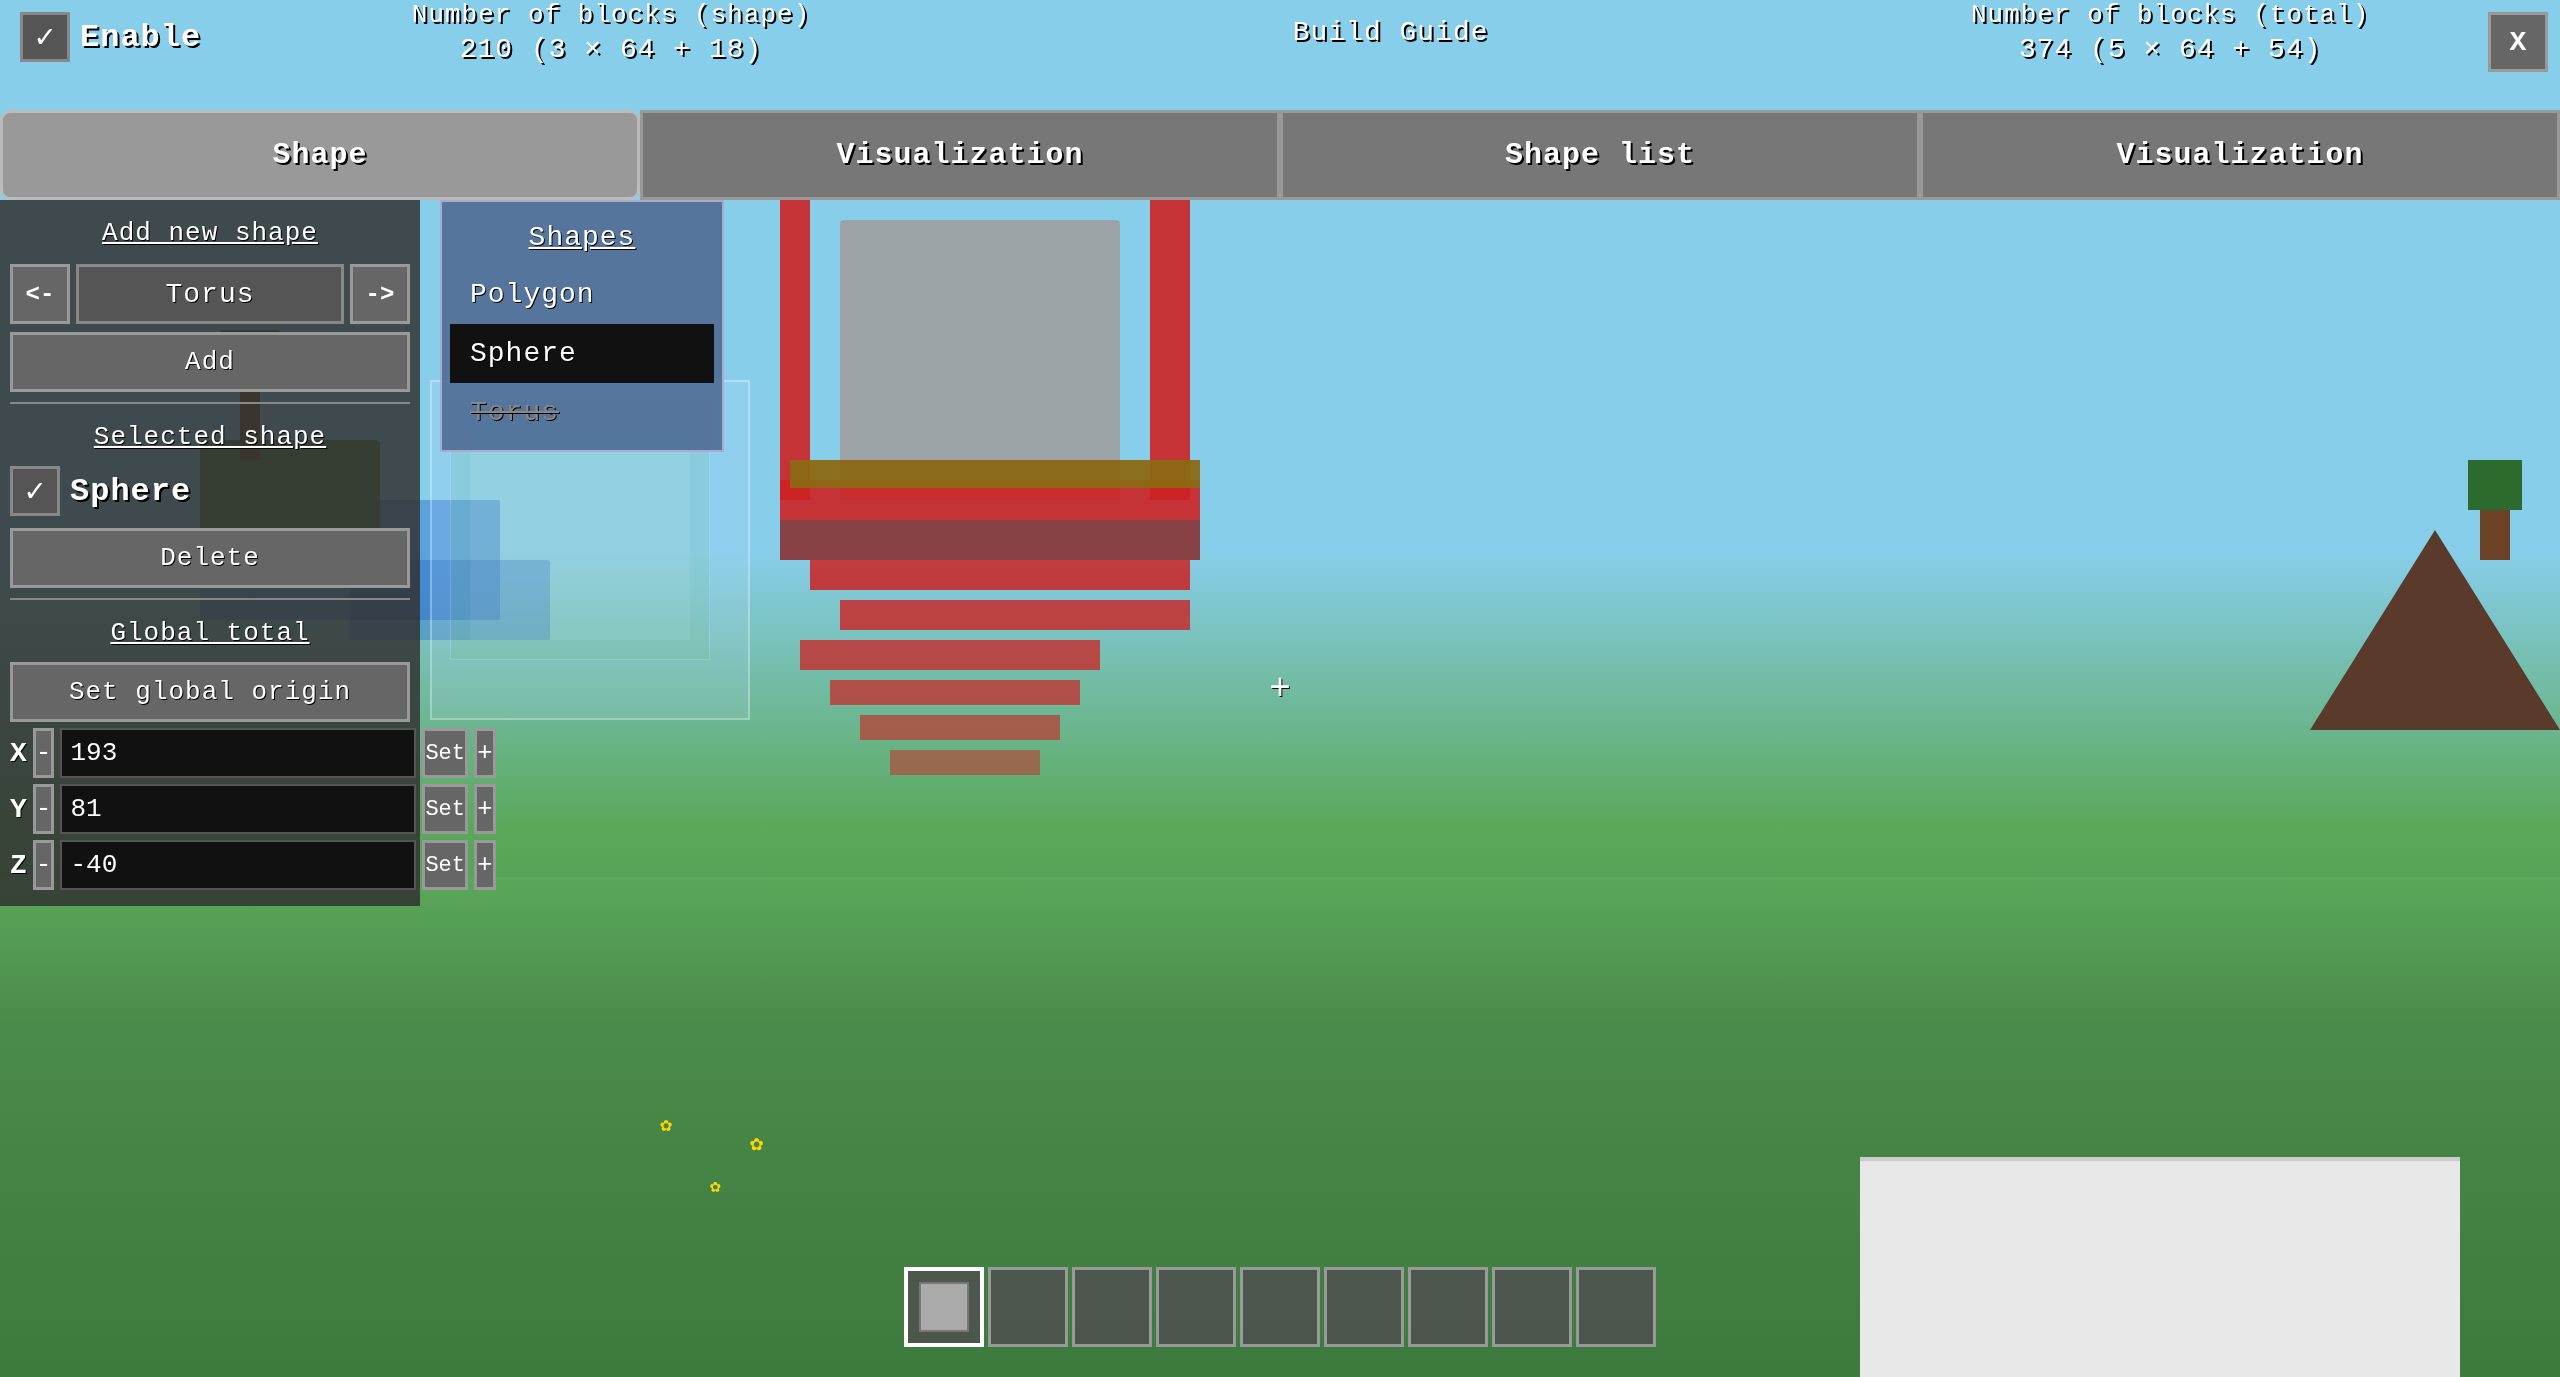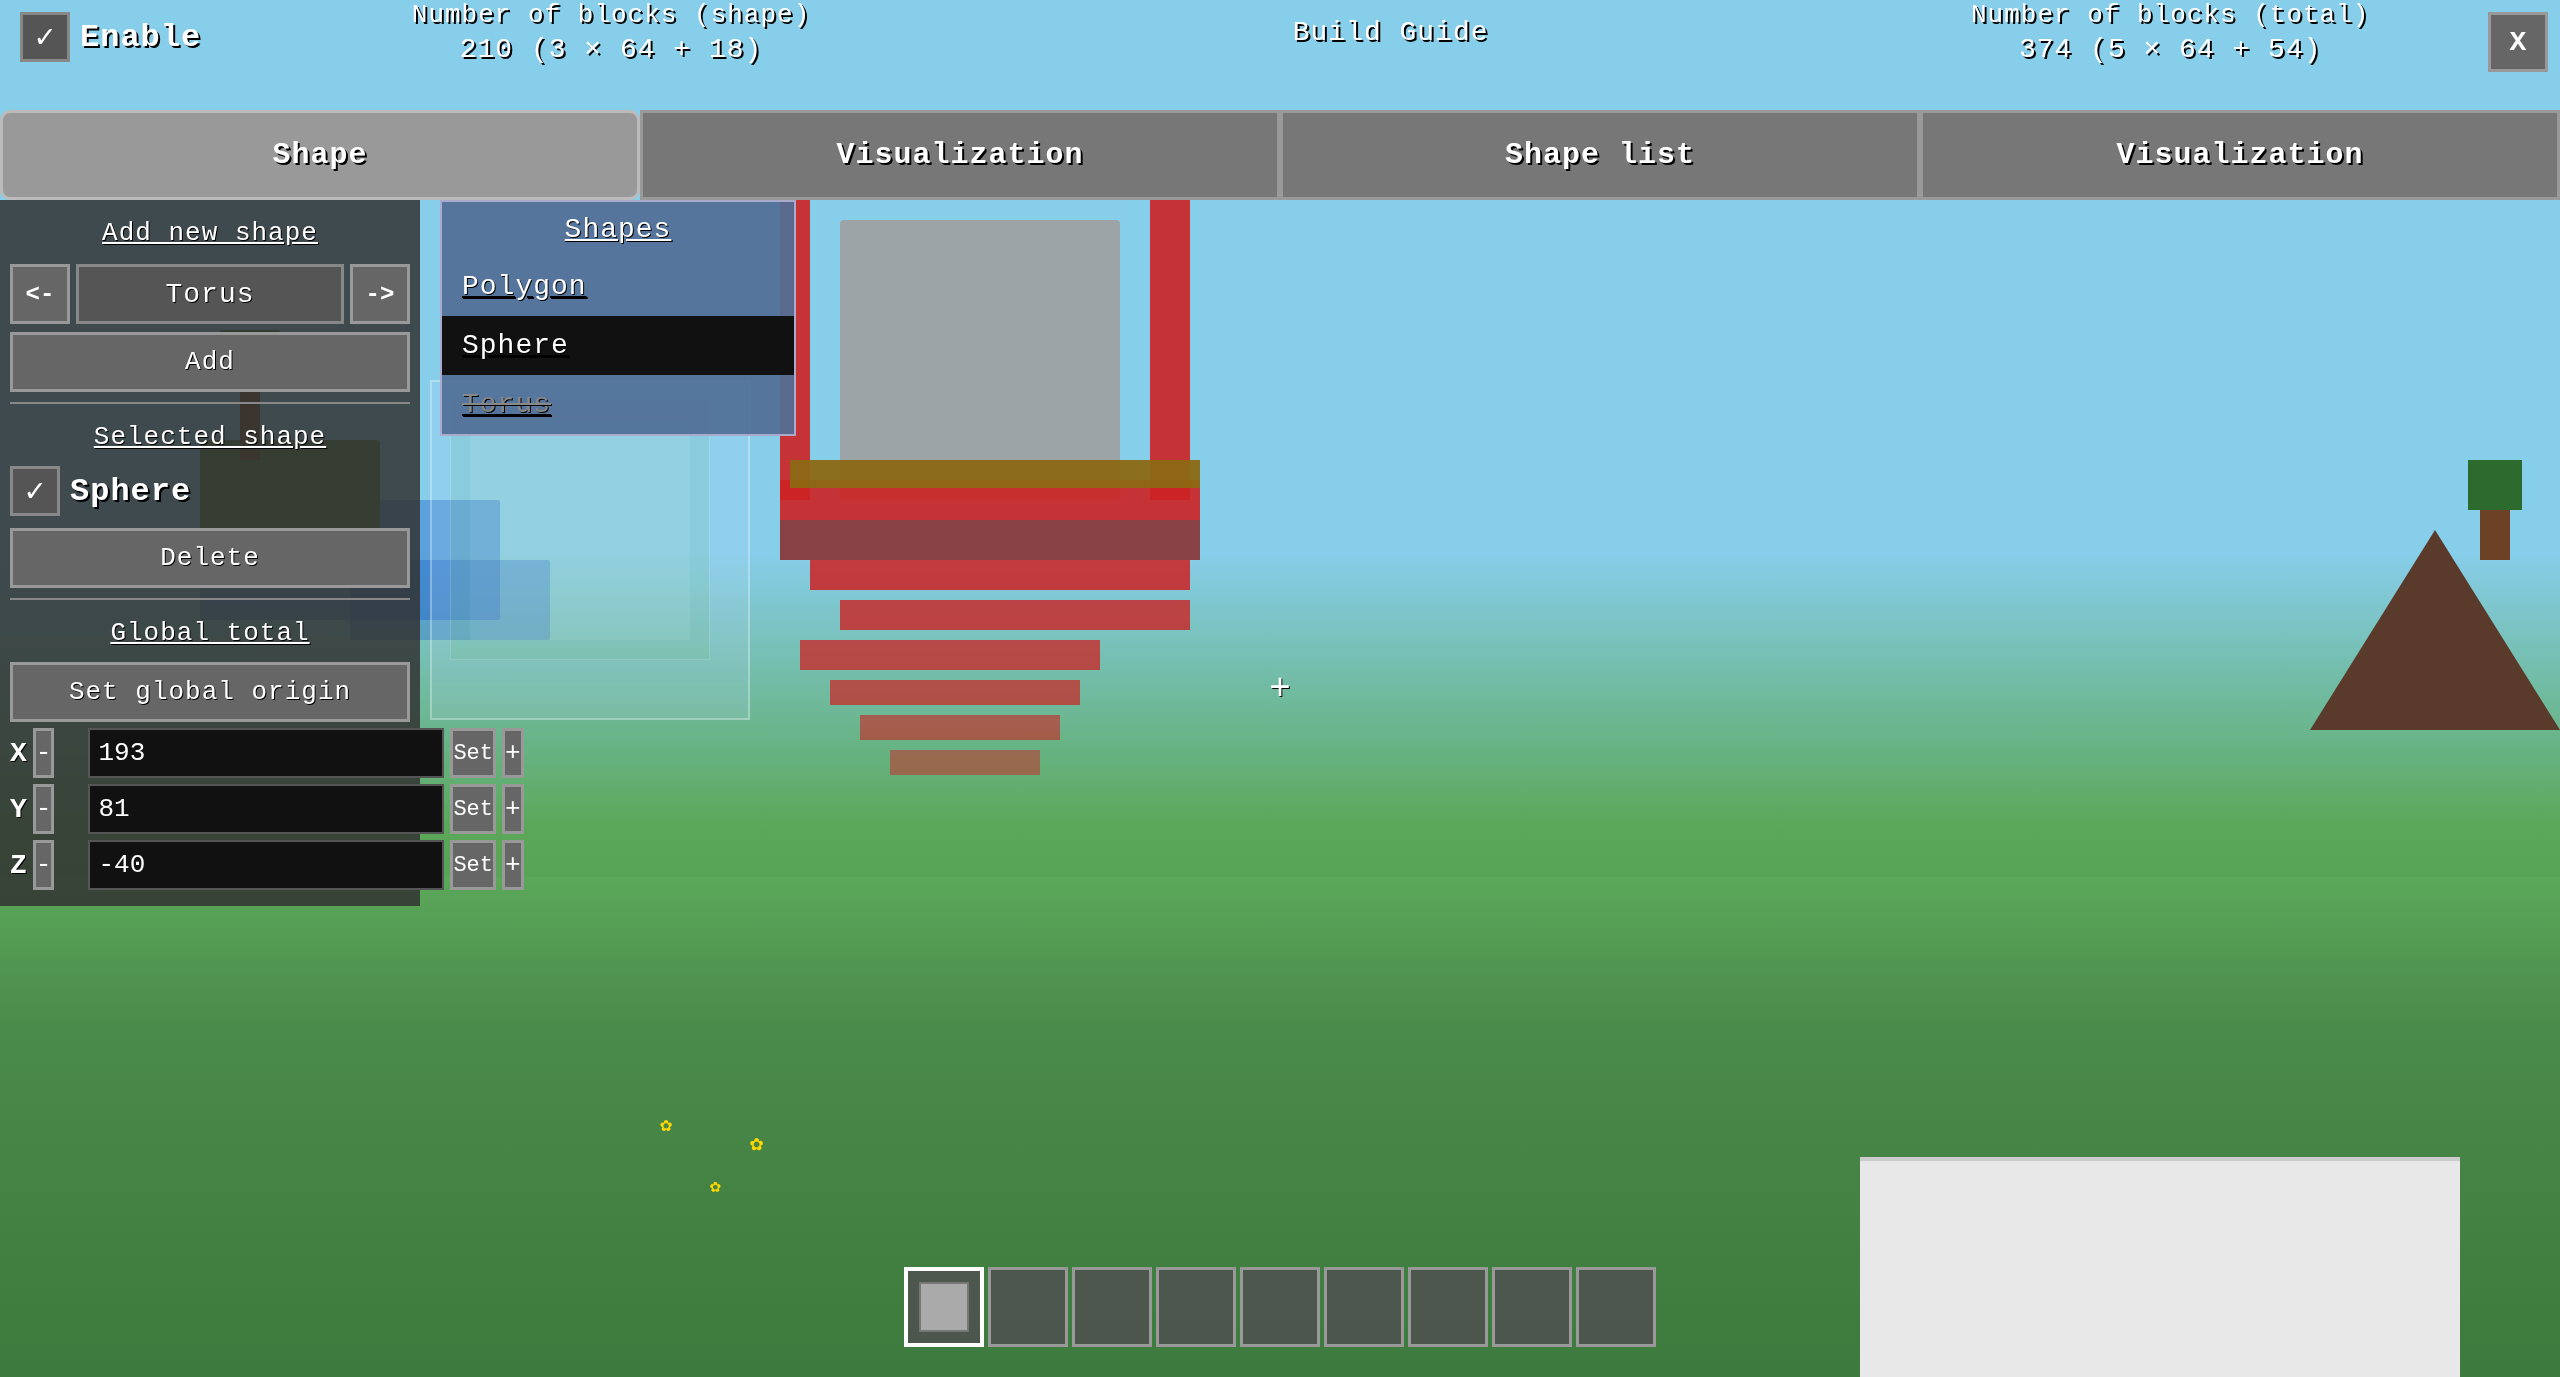--- a/index.html
+++ b/index.html
@@ -295,21 +295,20 @@
     .coord-input {
       flex: 1;
       height: 50px;
       background: #111;
       border: 2px solid #555;
       color: white;
       font-size: 26px;
       font-family: 'Courier New', Courier, monospace;
       text-align: left;
       padding: 0 8px;
-      margin-left: 28px;
     }
 
     .set-btn {
       width: 70px;
       height: 50px;
       background: #666;
       border: 3px solid #999;
       color: white;
       font-size: 22px;
       cursor: pointer;
@@ -317,26 +316,25 @@
       align-items: center;
       justify-content: center;
       font-family: 'Courier New', Courier, monospace;
     }
 
     
     .shapes-dropdown {
       position: absolute;
       top: 200px;
       left: 440px;
-      width: 356px;
+      width: 284px;
       background: rgba(80,110,150,0.92);
       border: 2px solid #aac;
       pointer-events: all;
-      padding: 0;
-      text-decoration: underline;
+      padding: 8px;
     }
 
     .shapes-header {
       color: white;
       font-size: 28px;
       text-align: center;
       text-decoration: underline;
       padding: 12px;
       text-shadow: 1px 1px 0 #000;
       letter-spacing: 1px;

